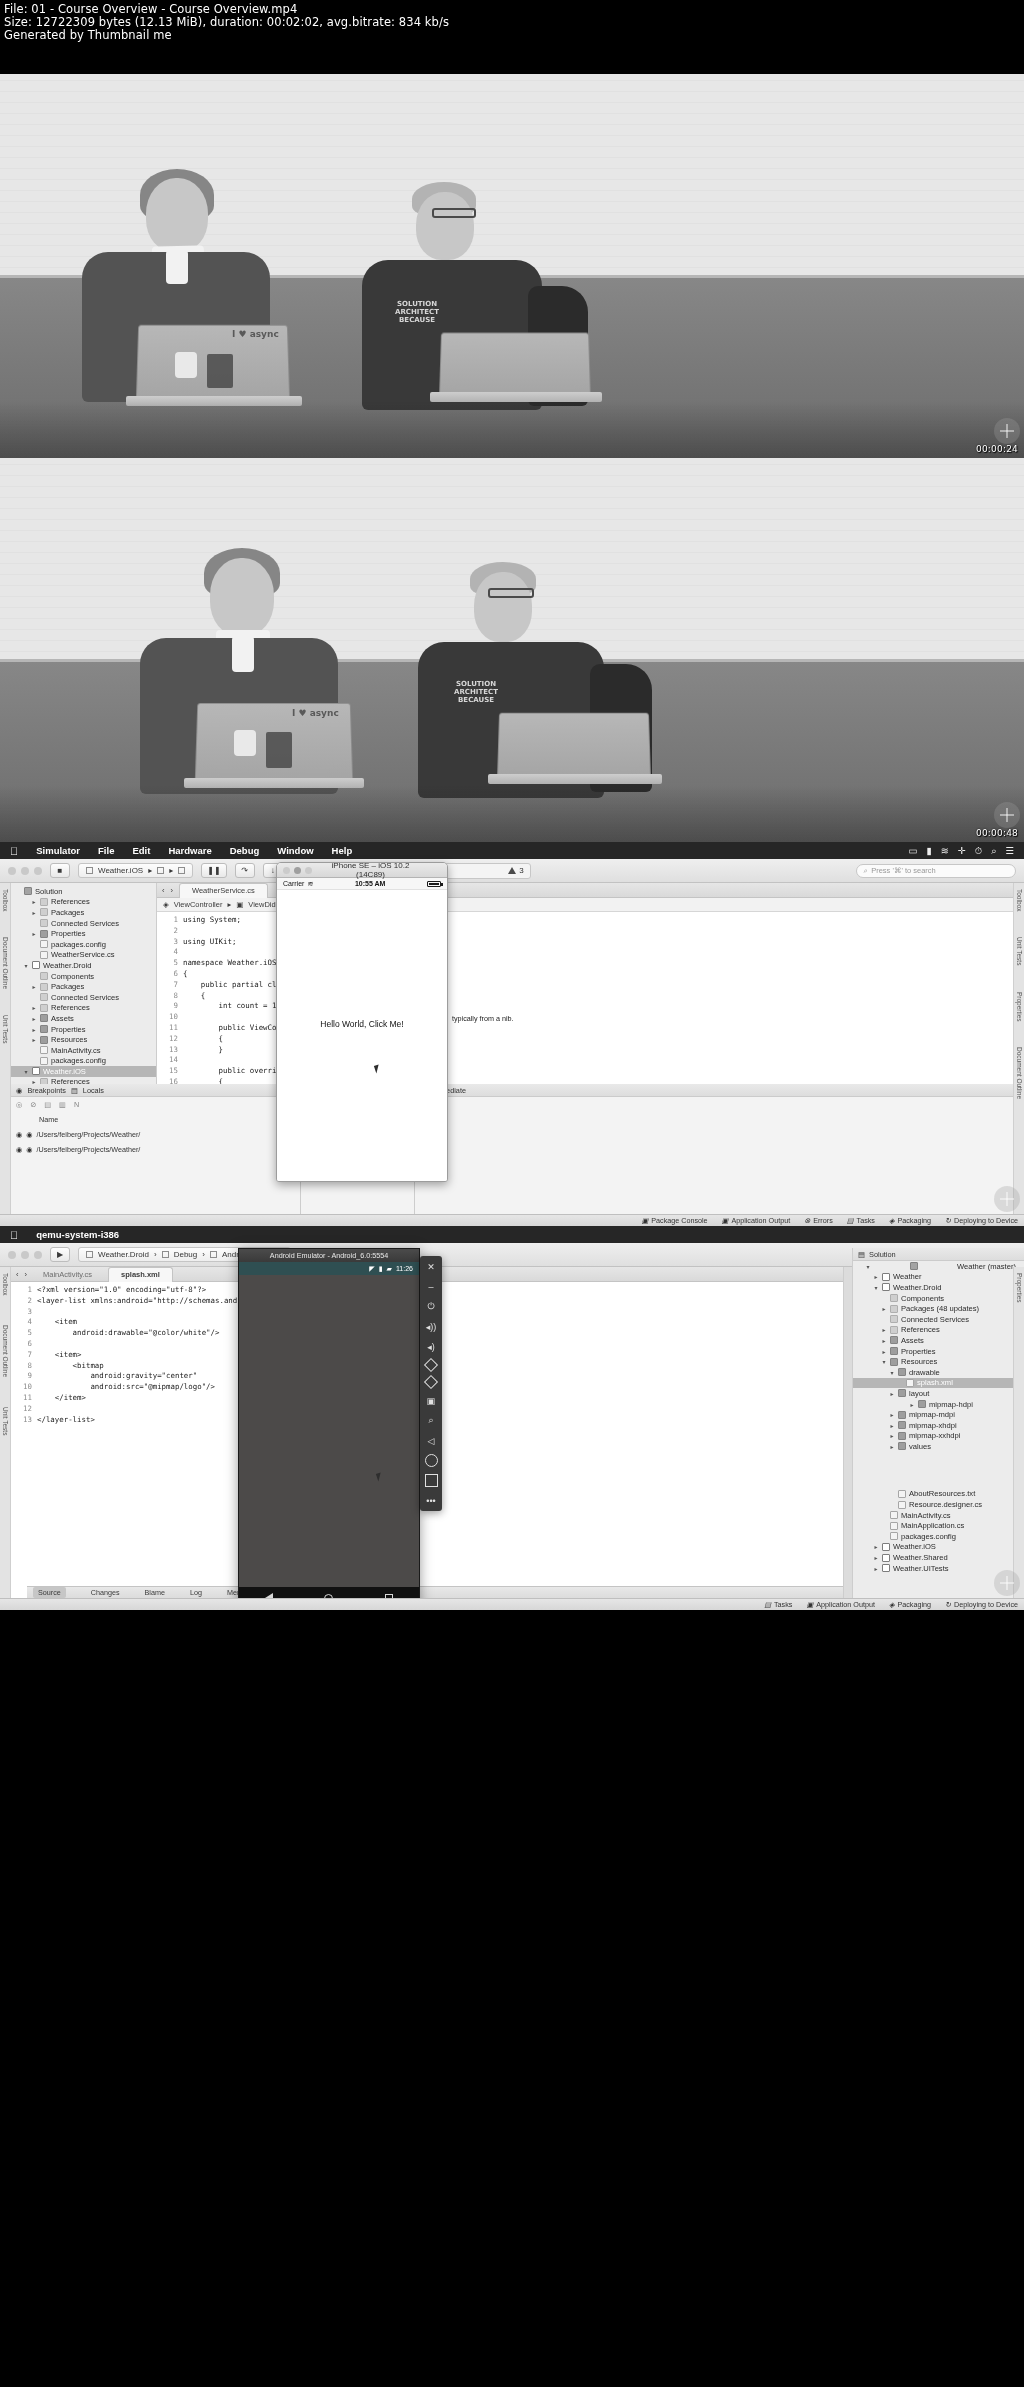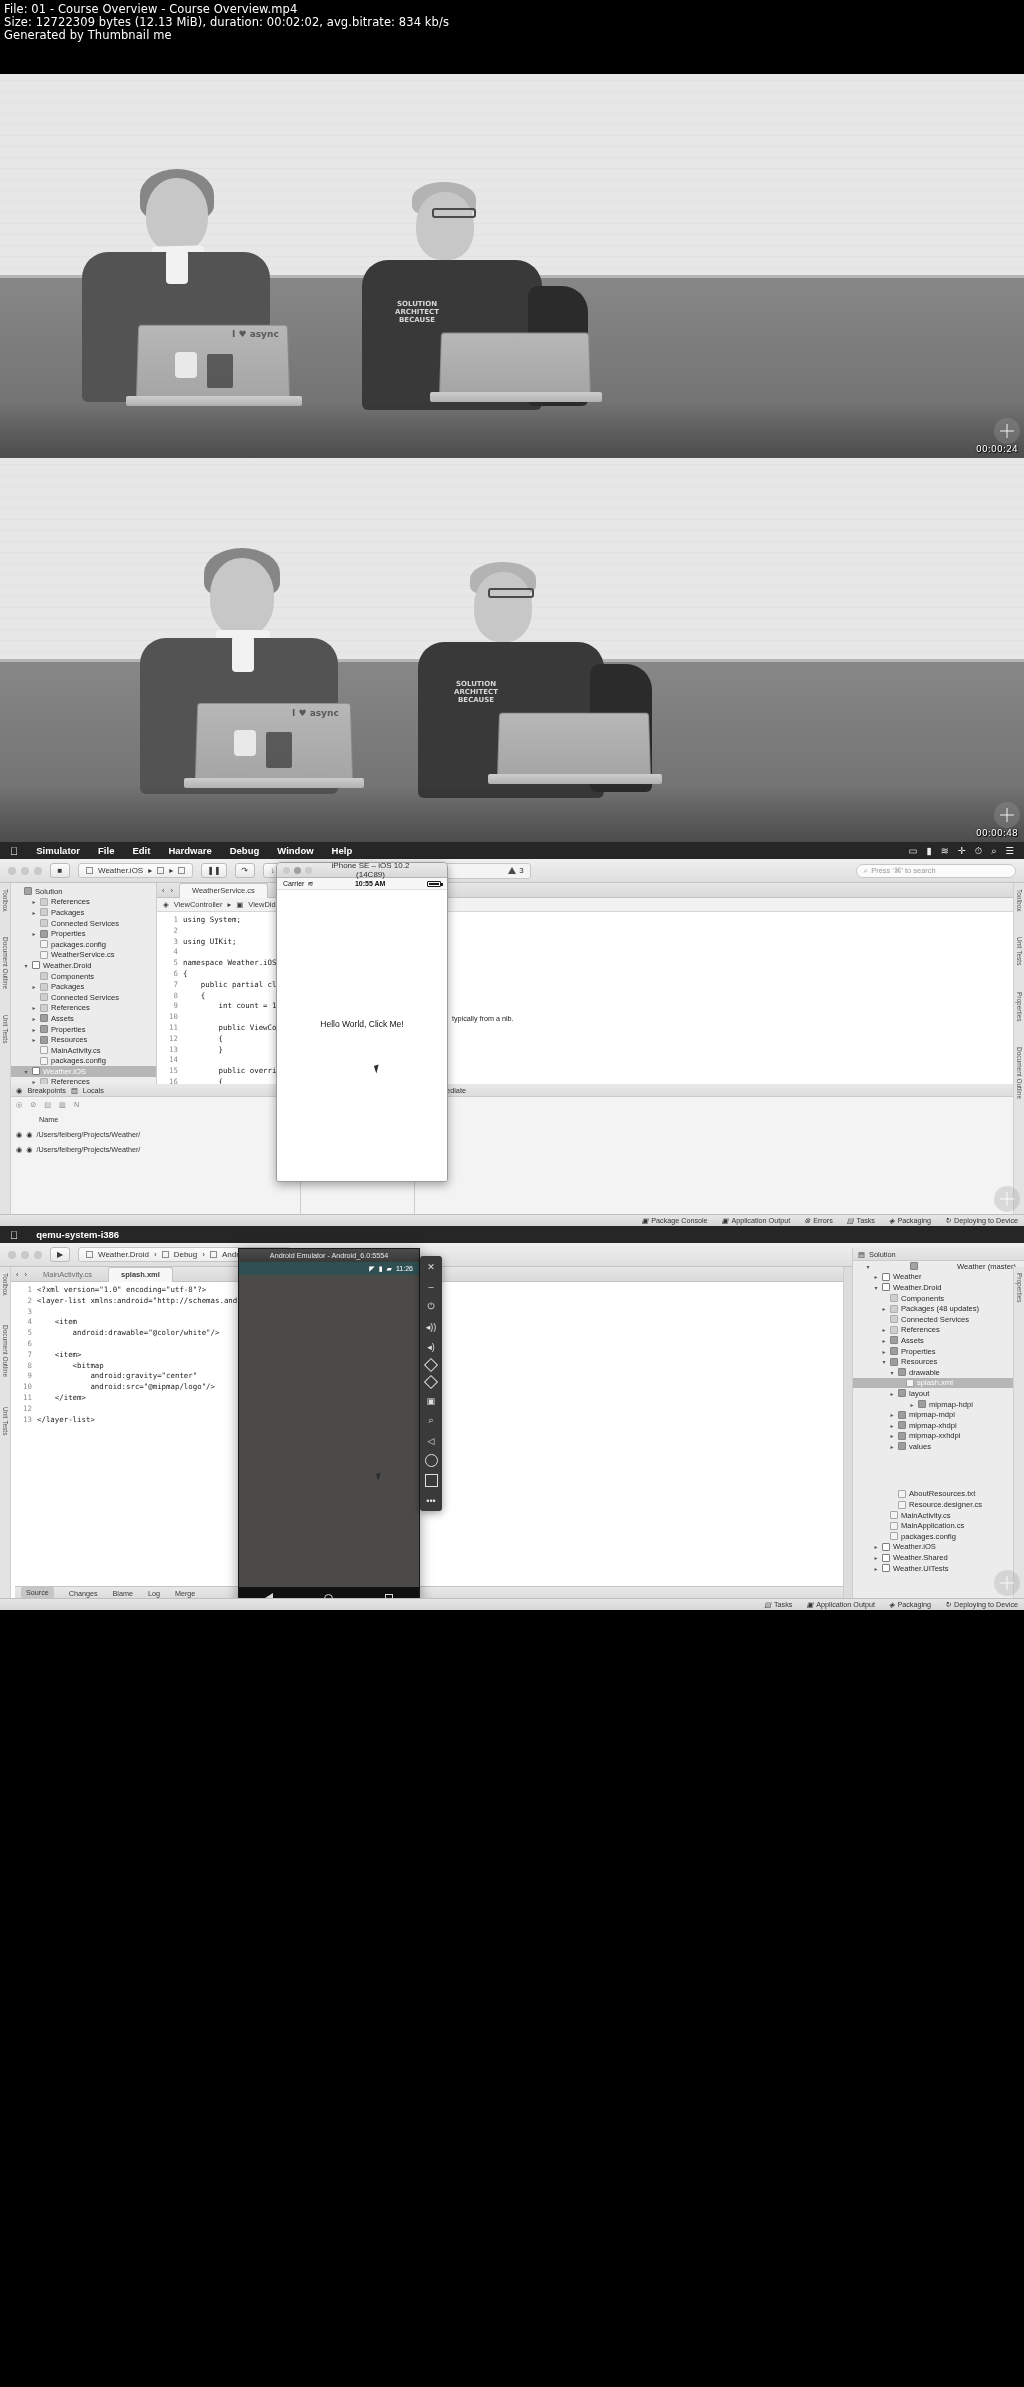--- a/index.html
+++ b/index.html
@@ -233,24 +233,24 @@
     font-size: 7.4px; line-height: 10.8px; color: #1b1b1b;
     padding: 3px 0 0 0; white-space: pre;
   }
   .code-line { display: flex; }
   .ln {
     width: 26px; text-align: right; padding-right: 5px;
     color: #8c8c8c; flex: 0 0 26px;
   }
 
   .pane-footer {
-    position: absolute; left: 4px; right: 0; bottom: 0;
+    position: absolute; left: 16px; right: 0; bottom: 0;
     height: 12px; background: linear-gradient(180deg,#e8e8e8,#dcdcdc);
     border-top: 1px solid #c4c4c4;
-    display: flex; align-items: flex-end; gap: 15px; padding: 0 6px;
+    display: flex; align-items: center; gap: 25px; padding: 0 6px;
     font-size: 7.2px; color: #3a3a3a;
   }
   .pane-footer .seg-active { background: #c6c6c6; padding: 1px 5px; border-radius: 2px; }
 
   .bottom-pads { display: flex; height: 100%; }
   .pad {
     flex: 1; border-right: 1px solid #cdcdcd; background: #f3f3f3;
   }
   .pad-head {
     height: 13px; background: linear-gradient(180deg,#e9e9e9,#dddddd);

